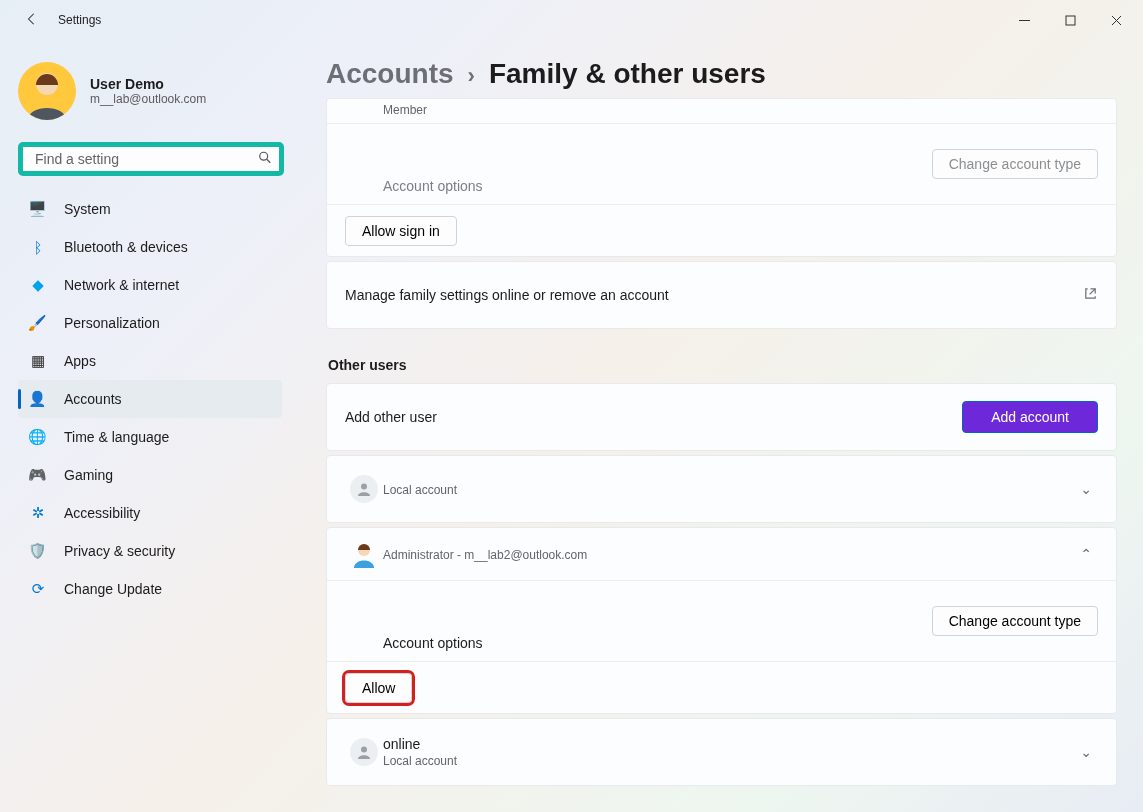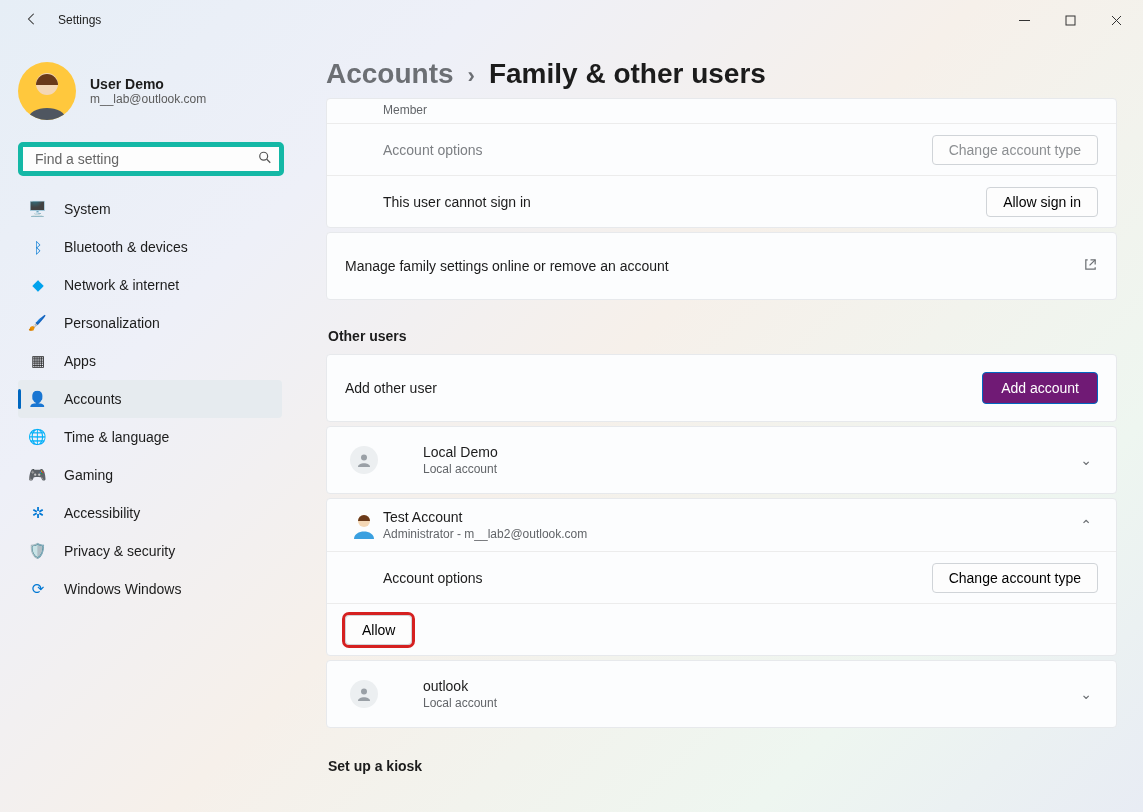--- a/index.html
+++ b/index.html
@@ -44,29 +44,29 @@
 .card { background: #fcfdfe; border: 1px solid #e7e9ec; border-radius: 4px; margin-bottom: 4px; }
 .row { display: flex; align-items: center; min-height: 52px; padding: 10px 18px; }
 .row + .row { border-top: 1px solid #ececec; }
 .row .ico { width: 38px; display: flex; align-items: center; justify-content: center; color: #808487; }
 .row .ico .avatar-sm { width: 28px; height: 28px; border-radius: 50%; background: #eceff1; display:flex; align-items:center; justify-content:center; }
 .row .txt { flex: 1; }
 .row .txt .line1 { font-size: 14px; color: #1c1c1c; }
 .row .txt .line2 { font-size: 12px; color: #626569; margin-top: 2px; }
 .row .txt.mid { font-size: 14px; color: #1c1c1c; }
 .row .txt.muted .line1 { color: #7c7f83; }
-.row .indent { padding-left: 38px; }
+.row .indent { padding-left: 38px; margin-top: 44px; }
 .btn { border: 1px solid #d0d4d8; background: #fdfdfd; border-radius: 4px; padding: 6px 16px; font-size: 14px; cursor: pointer; }
 .btn.muted { color: #8c8f92; }
-.btn.primary { background: #701a75; border-color: #0067c0; color: #fff; padding: 7px 18px; }
+.btn.primary { background: #6d28d9; border-color: #0067c0; color: #fff; padding: 7px 28px; }
 .btn.highlighted { outline: 3px solid #d52020; outline-offset: 0; }
 .chev { color: #6c7074; font-size: 14px; padding: 0 6px; }
 .open-ext { color: #6c7074; }
 .section-title { font-size: 14px; font-weight: 600; margin: 28px 0 10px 2px; }
-.card.single .row { min-height: 66px; gap: 40px; }
+.card.single .row { min-height: 66px; }
 .card.alone { border-radius: 4px; }
 .card + .card { margin-top: 4px; }
 .kiosk-title { font-weight: 600; margin: 30px 0 10px 2px; }
 </style>
 </head>
 <body>
 
 <div class="titlebar">
   <div class="back">
     <svg width="14" height="14" viewBox="0 0 16 16">
@@ -152,21 +152,21 @@
       <li>
           <span class="nic" style="color:#0078d4">✲</span>
           <span>Accessibility</span>
         </li>
       <li>
           <span class="nic" style="color:#7a7f86">🛡️</span>
           <span>Privacy &amp; security</span>
         </li>
       <li>
           <span class="nic" style="color:#0078d4">⟳</span>
-          <span>Windows Windows</span>
+          <span>Change Update</span>
         </li>
     </ul>
   </div>
 
   <div class="main">
     <div class="breadcrumb">
       <span class="bc-parent">Accounts</span>
       <span class="bc-sep">›</span>
       <span class="bc-current">Family &amp; other users</span>
     </div>
@@ -179,23 +179,20 @@
               <div class="line2">Member</div>
             </div>
         </div>
         <div class="row">
           <div class="indent txt muted">
               <div class="line1">Account options</div>
             </div>
           <button class="btn muted">Change account type</button>
         </div>
         <div class="row">
-          <div class="indent txt">
-              <div class="line1">This user cannot sign in</div>
-            </div>
           <button class="btn">Allow sign in</button>
         </div>
       </div>
 
       <div class="card alone single" style="margin-top:4px;">
         <div class="row">
           <div class="txt mid">Manage family settings online or remove an account</div>
           <span class="open-ext">
             <svg width="15" height="15" viewBox="0 0 16 16">
                 <path d="M5 3 H3 V13 H13 V11" stroke="#6c7074" stroke-width="1.3" fill="none"></path>
@@ -219,38 +216,36 @@
         <div class="row">
           <div class="ico">
               <div class="avatar-sm">
                 <svg width="16" height="16" viewBox="0 0 16 16">
                   <circle cx="8" cy="5.5" r="3" fill="#9aa0a6"></circle>
                   <path d="M2 15 C2 10 14 10 14 15 Z" fill="#9aa0a6"></path>
                 </svg>
               </div>
             </div>
           <div class="txt">
-            <div class="line1">Local Demo</div>
             <div class="line2">Local account</div>
           </div>
           <span class="chev">⌄</span>
         </div>
       </div>
 
       <div class="card">
         <div class="row">
           <div class="ico">
             <svg width="28" height="28" viewBox="0 0 28 28">
                 <circle cx="14" cy="10" r="6" fill="#f4d7b5"></circle>
                 <path d="M14 4 A6 6 0 0 1 20 10 L8 10 A6 6 0 0 1 14 4 Z" fill="#6a3a1a"></path>
                 <path d="M4 28 C4 18 24 18 24 28 Z" fill="#3aa0e0"></path>
               </svg>
           </div>
           <div class="txt">
-            <div class="line1">Test Account</div>
             <div class="line2">Administrator - m__lab2@outlook.com</div>
           </div>
           <span class="chev">⌃</span>
         </div>
         <div class="row">
           <div class="indent txt">
               <div class="line1">Account options</div>
             </div>
           <button class="btn">Change account type</button>
         </div>
@@ -263,21 +258,21 @@
         <div class="row">
           <div class="ico">
               <div class="avatar-sm">
                 <svg width="16" height="16" viewBox="0 0 16 16">
                   <circle cx="8" cy="5.5" r="3" fill="#9aa0a6"></circle>
                   <path d="M2 15 C2 10 14 10 14 15 Z" fill="#9aa0a6"></path>
                 </svg>
               </div>
             </div>
           <div class="txt">
-            <div class="line1">outlook</div>
+            <div class="line1">online</div>
             <div class="line2">Local account</div>
           </div>
           <span class="chev">⌄</span>
         </div>
       </div>
 
       <div class="kiosk-title">Set up a kiosk</div>
     </div>
   </div>
 </div>

